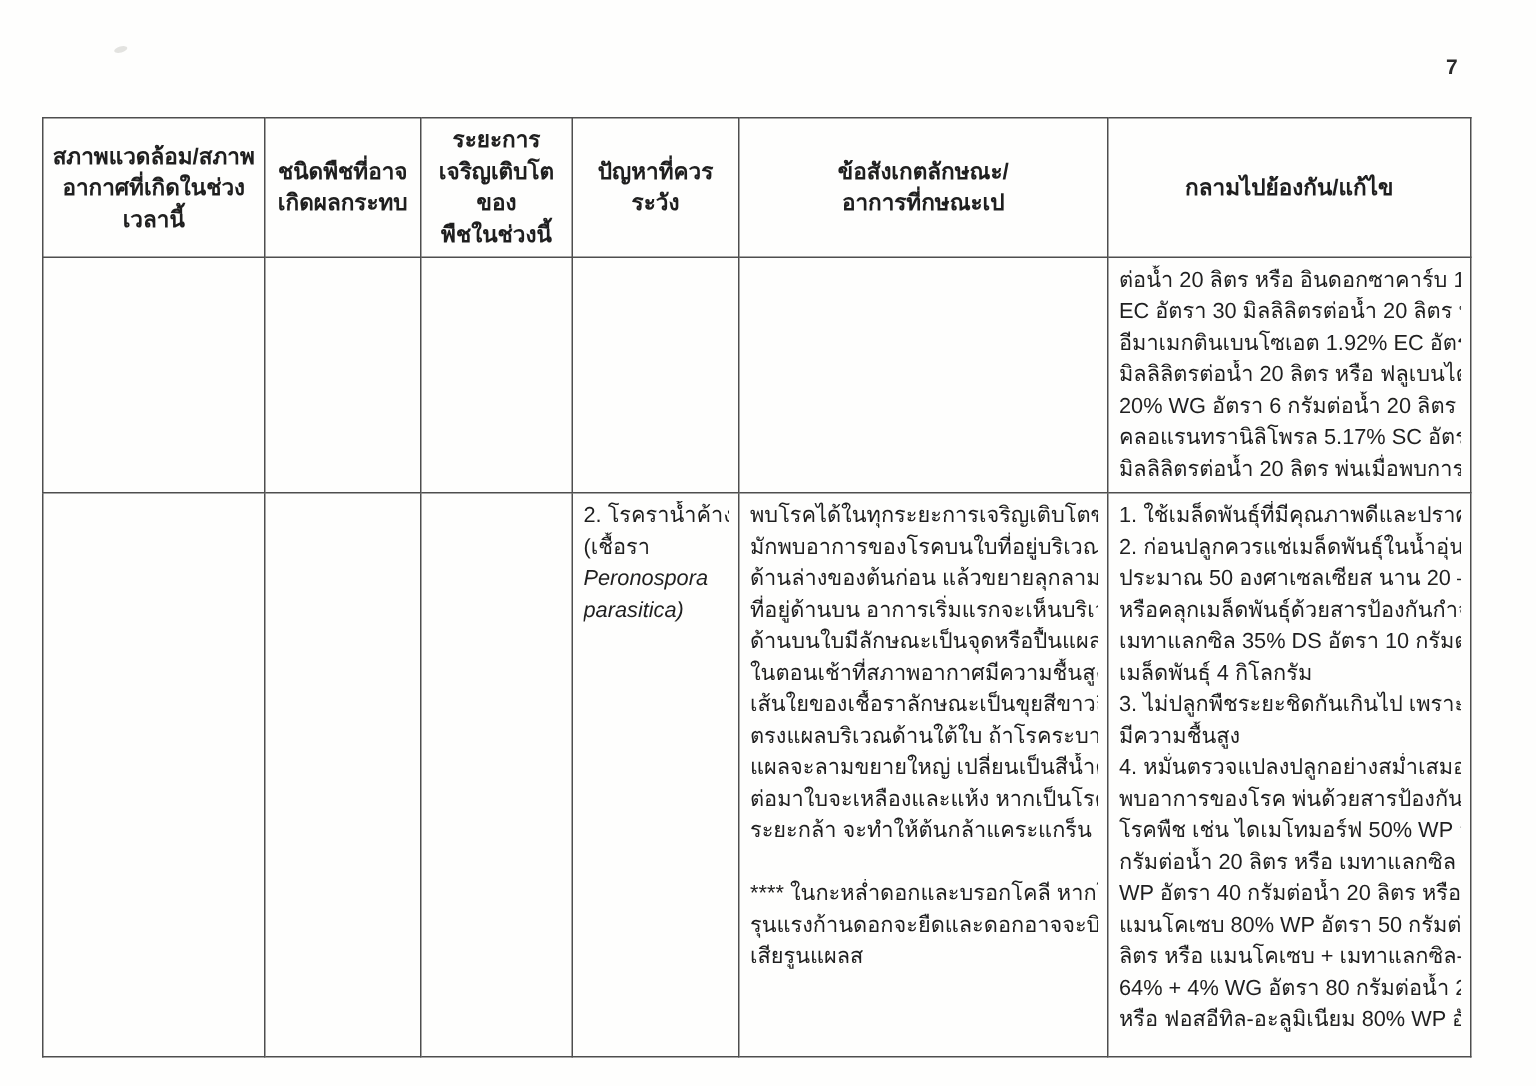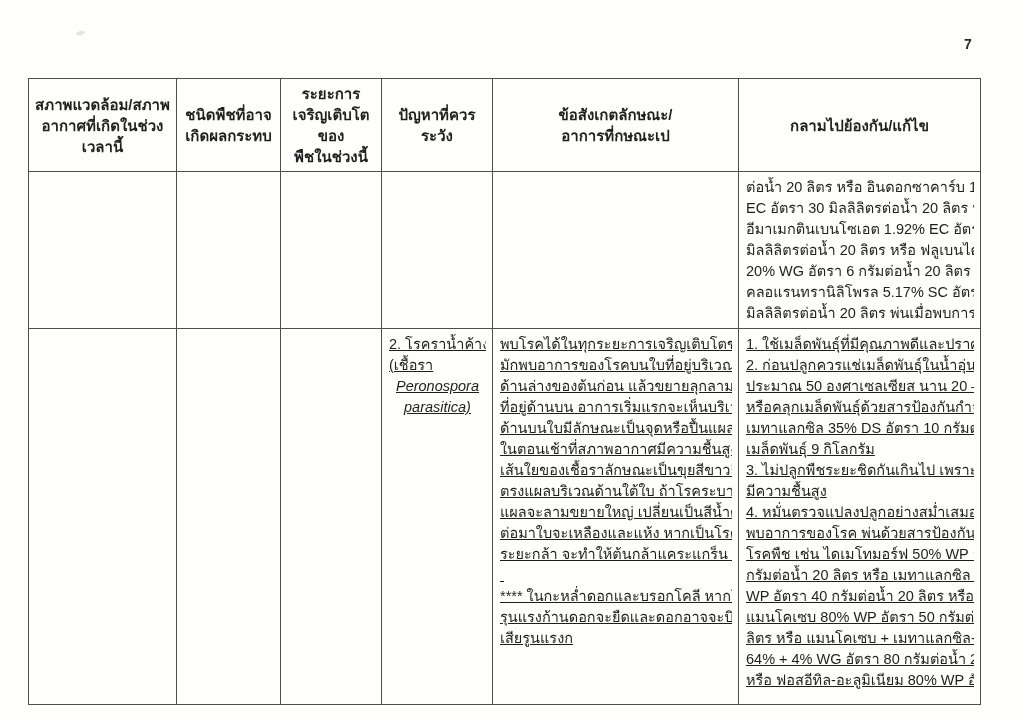--- a/index.html
+++ b/index.html
@@ -54,28 +54,27 @@
     vertical-align: middle;
     text-align: center;
     font-weight: bold;
     white-space: pre-line;
     font-size: 15px;
     line-height: 21px;
     padding: 4px 4px;
   }
   tr.header-row   { height: 67px; }
   tr.data-row-1   { height: 152px; }
-  tr.data-row-2   { height: 376px; text-decoration: underline; }
+  tr.data-row-2   { height: 376px; }
   .line {
     white-space: nowrap;
     overflow: hidden;
   }
   .line.italic {
     font-style: italic;
-    text-align: center;
   }
   .gap-line {
     min-height: 21px;
   }
 </style>
 </head>
 <body>
 
 <div class="page">
 
@@ -142,29 +141,29 @@
             <div class="line">ด้านบนใบมีลักษณะเป็นจุดหรือปื้นแผลสีเหลือง</div>
             <div class="line">ในตอนเช้าที่สภาพอากาศมีความชื้นสูงจะพบ</div>
             <div class="line">เส้นใยของเชื้อราลักษณะเป็นขุยสีขาวถึงเทา</div>
             <div class="line">ตรงแผลบริเวณด้านใต้ใบ ถ้าโรคระบาดรุนแรง</div>
             <div class="line">แผลจะลามขยายใหญ่ เปลี่ยนเป็นสีน้ำตาล</div>
             <div class="line">ต่อมาใบจะเหลืองและแห้ง หากเป็นโรคใน</div>
             <div class="line">ระยะกล้า จะทำให้ต้นกล้าแคระแกร็น หรือตาย</div>
             <div class="line gap-line">&nbsp;</div>
             <div class="line">**** ในกะหล่ำดอกและบรอกโคลี หากโรค</div>
             <div class="line">รุนแรงก้านดอกจะยืดและดอกอาจจะบิดเบี้ยว</div>
-            <div class="line">เสียรูนแรงก</div>
+            <div class="line">เสียรูนแผลส</div>
           </td>
         <td>
             <div class="line">1. ใช้เมล็ดพันธุ์ที่มีคุณภาพดีและปราศจากโรค</div>
             <div class="line">2. ก่อนปลูกควรแช่เมล็ดพันธุ์ในน้ำอุ่น อุณหภูมิ</div>
             <div class="line">ประมาณ 50 องศาเซลเซียส นาน 20 – 30 นาที</div>
             <div class="line">หรือคลุกเมล็ดพันธุ์ด้วยสารป้องกันกำจัดโรคพืช</div>
             <div class="line">เมทาแลกซิล 35% DS อัตรา 10 กรัมต่อ</div>
-            <div class="line">เมล็ดพันธุ์ 9 กิโลกรัม</div>
+            <div class="line">เมล็ดพันธุ์ 4 กิโลกรัม</div>
             <div class="line">3. ไม่ปลูกพืชระยะชิดกันเกินไป เพราะจะทำให้</div>
             <div class="line">มีความชื้นสูง</div>
             <div class="line">4. หมั่นตรวจแปลงปลูกอย่างสม่ำเสมอ เมื่อ</div>
             <div class="line">พบอาการของโรค พ่นด้วยสารป้องกันกำจัด</div>
             <div class="line">โรคพืช เช่น ไดเมโทมอร์ฟ 50% WP อัตรา 40</div>
             <div class="line">กรัมต่อน้ำ 20 ลิตร หรือ เมทาแลกซิล 25%</div>
             <div class="line">WP อัตรา 40 กรัมต่อน้ำ 20 ลิตร หรือ</div>
             <div class="line">แมนโคเซบ 80% WP อัตรา 50 กรัมต่อน้ำ 20</div>
             <div class="line">ลิตร หรือ แมนโคเซบ + เมทาแลกซิล-เอ็ม</div>
             <div class="line">64% + 4% WG อัตรา 80 กรัมต่อน้ำ 20 ลิตร</div>

